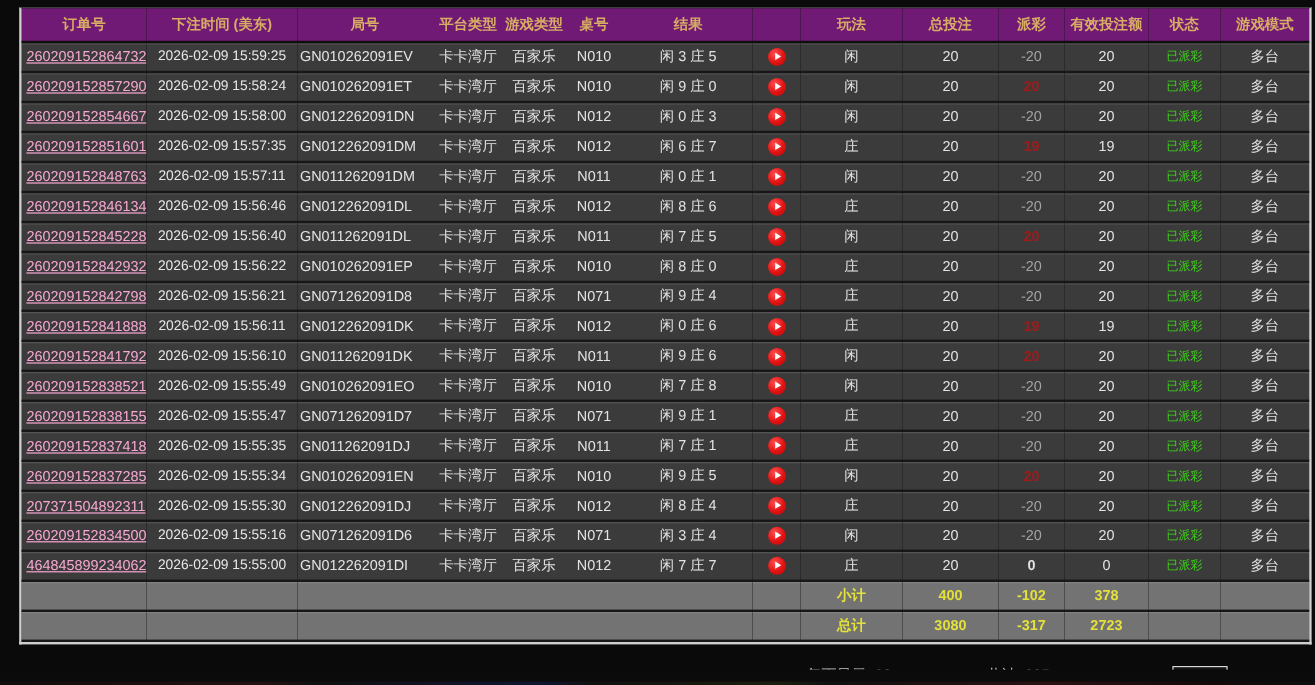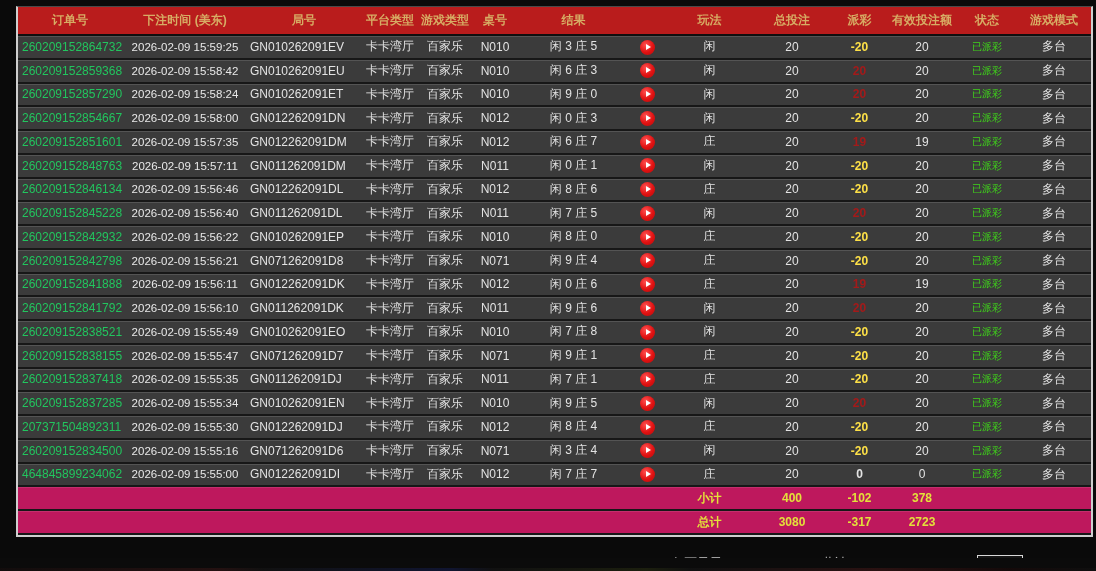--- a/index.html
+++ b/index.html
@@ -3,35 +3,35 @@
 <meta charset="utf-8">
 <style>
   * { margin:0; padding:0; box-sizing:border-box; }
   html,body { width:1096px; height:571px; background:#070707; overflow:hidden;
               font-family:"Liberation Sans", sans-serif; }
   .stage { position:relative; width:1096px; height:571px; background:#0a0a0a; }
 
   .table-wrap { position:absolute; left:16px; top:6px; width:1077px; height:531px;
                 border:2px solid #cfcfcf; border-top:1px solid #4a4a4a; background:#161616; }
   table { width:100%; height:100%; border-collapse:collapse; table-layout:fixed; }
-  thead th { background:#b91c1c; color:#d7ac64; font-weight:bold; font-size:12px;
+  thead th { background:#701a75; color:#d7ac64; font-weight:bold; font-size:12px;
              height:28px; border-bottom:2px solid #0f0f0f; white-space:nowrap; overflow:hidden; }
   tbody td { background:#3b3b3b; color:#e3e3e3; font-size:12px; text-align:center;
              white-space:nowrap; overflow:hidden; padding:0 1px;
              box-shadow: inset 0 1px 0 rgba(255,255,255,.13);
              border-bottom:2px solid #171717; }
   td.left { text-align:left; }
-  td.c-order { padding-left:4px; color:#22c55e; }
+  td.c-order { padding-left:4px; color:#f9a8d4;text-decoration:underline; }
   td.c-time  { font-size:11.5px; color:#e8e8e8;text-align:center; }
   td.c-round { padding-left:2px; }
-  td.pay-green { color:#fde047; font-weight:bold; }
+  td.pay-green { color:#a3a3a3; font-weight:normal; }
   td.pay-red   { color:#a31a1a; font-weight:bold; }
   td.pay-white { color:#e3e3e3; font-weight:bold; }
   td.c-status  { color:#3fd41a; font-size:10px; }
-  tr.sum td { background:#be185d; color:#e3e13a; font-weight:bold;
+  tr.sum td { background:#737373; color:#e3e13a; font-weight:bold;
               box-shadow: inset 0 1px 0 rgba(255,255,255,.10); }
 
   .play { display:inline-block; width:15px; height:15px; border-radius:50%;
           background:radial-gradient(circle at 38% 32%, #ff5050 0%, #e01111 55%, #b50c0c 100%);
           position:relative; vertical-align:middle; cursor:pointer; }
   .play::after { content:''; position:absolute; left:6px; top:4px;
                  border-left:5px solid #fff; border-top:3.5px solid transparent;
                  border-bottom:3.5px solid transparent; }
 
   .footer { position:absolute; left:16px; top:540px; width:1077px; height:20px;
@@ -105,36 +105,20 @@
             <td>闲 3 庄 5</td>
             <td><span class="play"></span></td>
             <td>闲</td>
             <td>20</td>
             <td class="pay-green">-20</td>
             <td>20</td>
             <td class="c-status">已派彩</td>
             <td>多台</td>
           </tr>
           <tr>
-            <td class="left c-order">260209152859368</td>
-            <td class="left c-time">2026-02-09 15:58:42</td>
-            <td class="left c-round">GN010262091EU</td>
-            <td>卡卡湾厅</td>
-            <td>百家乐</td>
-            <td>N010</td>
-            <td>闲 6 庄 3</td>
-            <td><span class="play"></span></td>
-            <td>闲</td>
-            <td>20</td>
-            <td class="pay-red">20</td>
-            <td>20</td>
-            <td class="c-status">已派彩</td>
-            <td>多台</td>
-          </tr>
-          <tr>
             <td class="left c-order">260209152857290</td>
             <td class="left c-time">2026-02-09 15:58:24</td>
             <td class="left c-round">GN010262091ET</td>
             <td>卡卡湾厅</td>
             <td>百家乐</td>
             <td>N010</td>
             <td>闲 9 庄 0</td>
             <td><span class="play"></span></td>
             <td>闲</td>
             <td>20</td>

